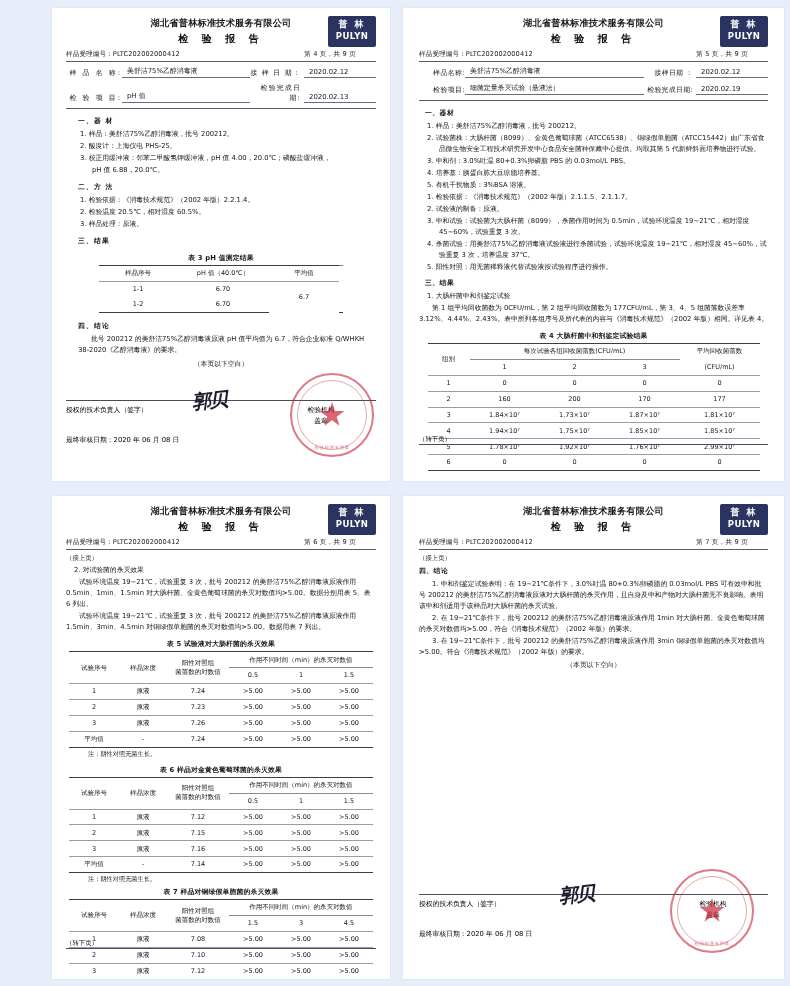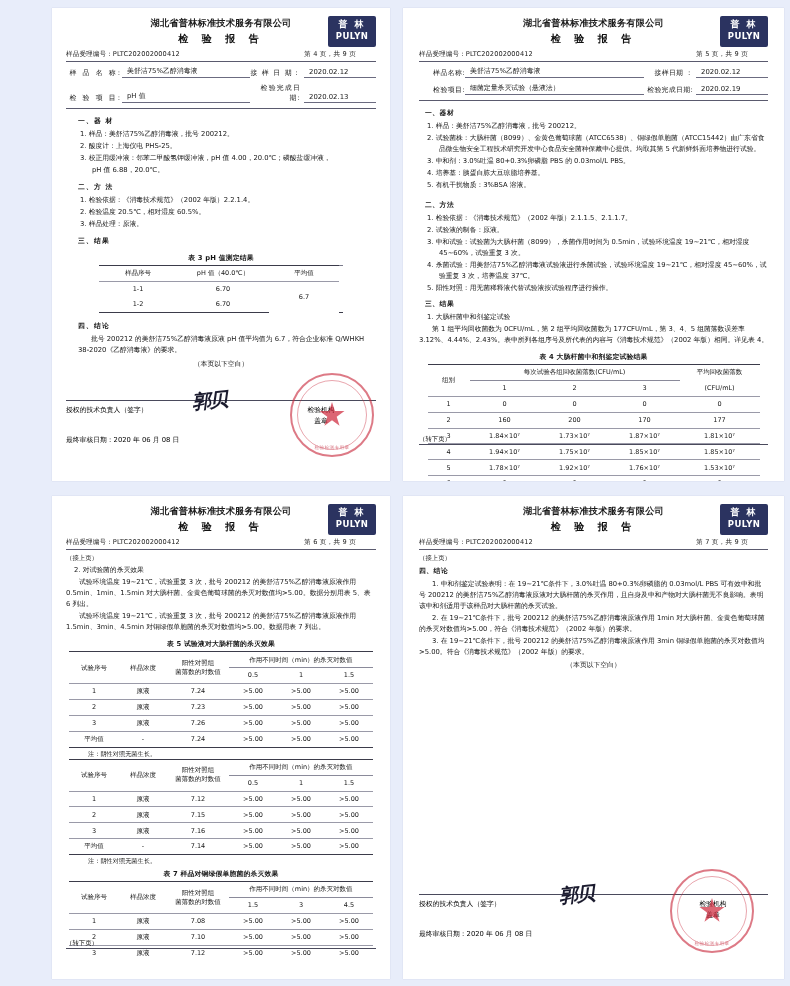--- a/index.html
+++ b/index.html
@@ -256,21 +256,20 @@
     </div>
 
     <div class="body">
       <div class="sec">一、器材</div>
       <div class="num">1. 样品：美舒洁75%乙醇消毒液，批号 200212。</div>
       <div class="num">2. 试验菌株：大肠杆菌（8099）、金黄色葡萄球菌（ATCC6538）、铜绿假单胞菌（ATCC15442）由广东省食品微生物安全工程技术研究开发中心食品安全菌种保藏中心提供。均取其第 5 代新鲜斜面培养物进行试验。</div>
       <div class="num">3. 中和剂：3.0%吐温 80+0.3%卵磷脂 PBS 的 0.03mol/L PBS。</div>
       <div class="num">4. 培养基：胰蛋白胨大豆琼脂培养基。</div>
       <div class="num">5. 有机干扰物质：3%BSA 溶液。</div>
 
-      <div class="sec" style="margin-top:9px">二、方法</div>
       <div class="num">1. 检验依据：《消毒技术规范》（2002 年版）2.1.1.5、2.1.1.7。</div>
       <div class="num">2. 试验液的制备：原液。</div>
       <div class="num">3. 中和试验：试验菌为大肠杆菌（8099），杀菌作用时间为 0.5min，试验环境温度 19~21℃，相对湿度 45~60%，试验重复 3 次。</div>
       <div class="num">4. 杀菌试验：用美舒洁75%乙醇消毒液试验液进行杀菌试验，试验环境温度 19~21℃，相对湿度 45~60%，试验重复 3 次，培养温度 37℃。</div>
       <div class="num">5. 阳性对照：用无菌稀释液代替试验液按试验程序进行操作。</div>
 
       <div class="sec" style="margin-top:5px">三、结果</div>
       <div class="num">1. 大肠杆菌中和剂鉴定试验</div>
       <div class="para">第 1 组平均回收菌数为 0CFU/mL，第 2 组平均回收菌数为 177CFU/mL，第 3、4、5 组菌落数误差率 3.12%、4.44%、2.43%。表中所列各组序号及所代表的内容与《消毒技术规范》（2002 年版）相同。详见表 4。</div>
 
@@ -315,21 +314,21 @@
             <td>1.94×10⁷</td>
             <td>1.75×10⁷</td>
             <td>1.85×10⁷</td>
             <td>1.85×10⁷</td>
           </tr>
           <tr class="row-line">
             <td>5</td>
             <td>1.78×10⁷</td>
             <td>1.92×10⁷</td>
             <td>1.76×10⁷</td>
-            <td>1.53×10⁷</td>
+            <td>2.99×10⁷</td>
           </tr>
           <tr class="row-line">
             <td class="bt-bot">6</td>
             <td class="bt-bot">0</td>
             <td class="bt-bot">0</td>
             <td class="bt-bot">0</td>
             <td class="bt-bot">0</td>
           </tr>
         </tbody>
             </table>
@@ -415,20 +414,21 @@
             <td class="bt-bot">7.24</td>
             <td class="bt-bot">&gt;5.00</td>
             <td class="bt-bot">&gt;5.00</td>
             <td class="bt-bot">&gt;5.00</td>
           </tr>
         </tbody>
             </table>
       </div>
       <div class="note">注：阴性对照无菌生长。</div>
 
+      <div class="tcap">表 6 样品对金黄色葡萄球菌的杀灭效果</div>
       <div class="tbl-wrap">
         <table class="rt">
           <tbody>
                 <tr>
             <td rowspan="2" class="bt-top" style="width:50px;vertical-align:middle">试验序号</td>
             <td rowspan="2" class="bt-top" style="width:48px;vertical-align:middle">样品浓度</td>
             <td rowspan="2" class="bt-top" style="width:62px;vertical-align:middle;line-height:1.35">
               <span>阳性对照组</span><br><span>菌落数的对数值</span>
             </td>
             <td colspan="3" class="bt-top" style="border-bottom:0.7px solid #8a8a9a">作用不同时间（min）的杀灭对数值</td>

